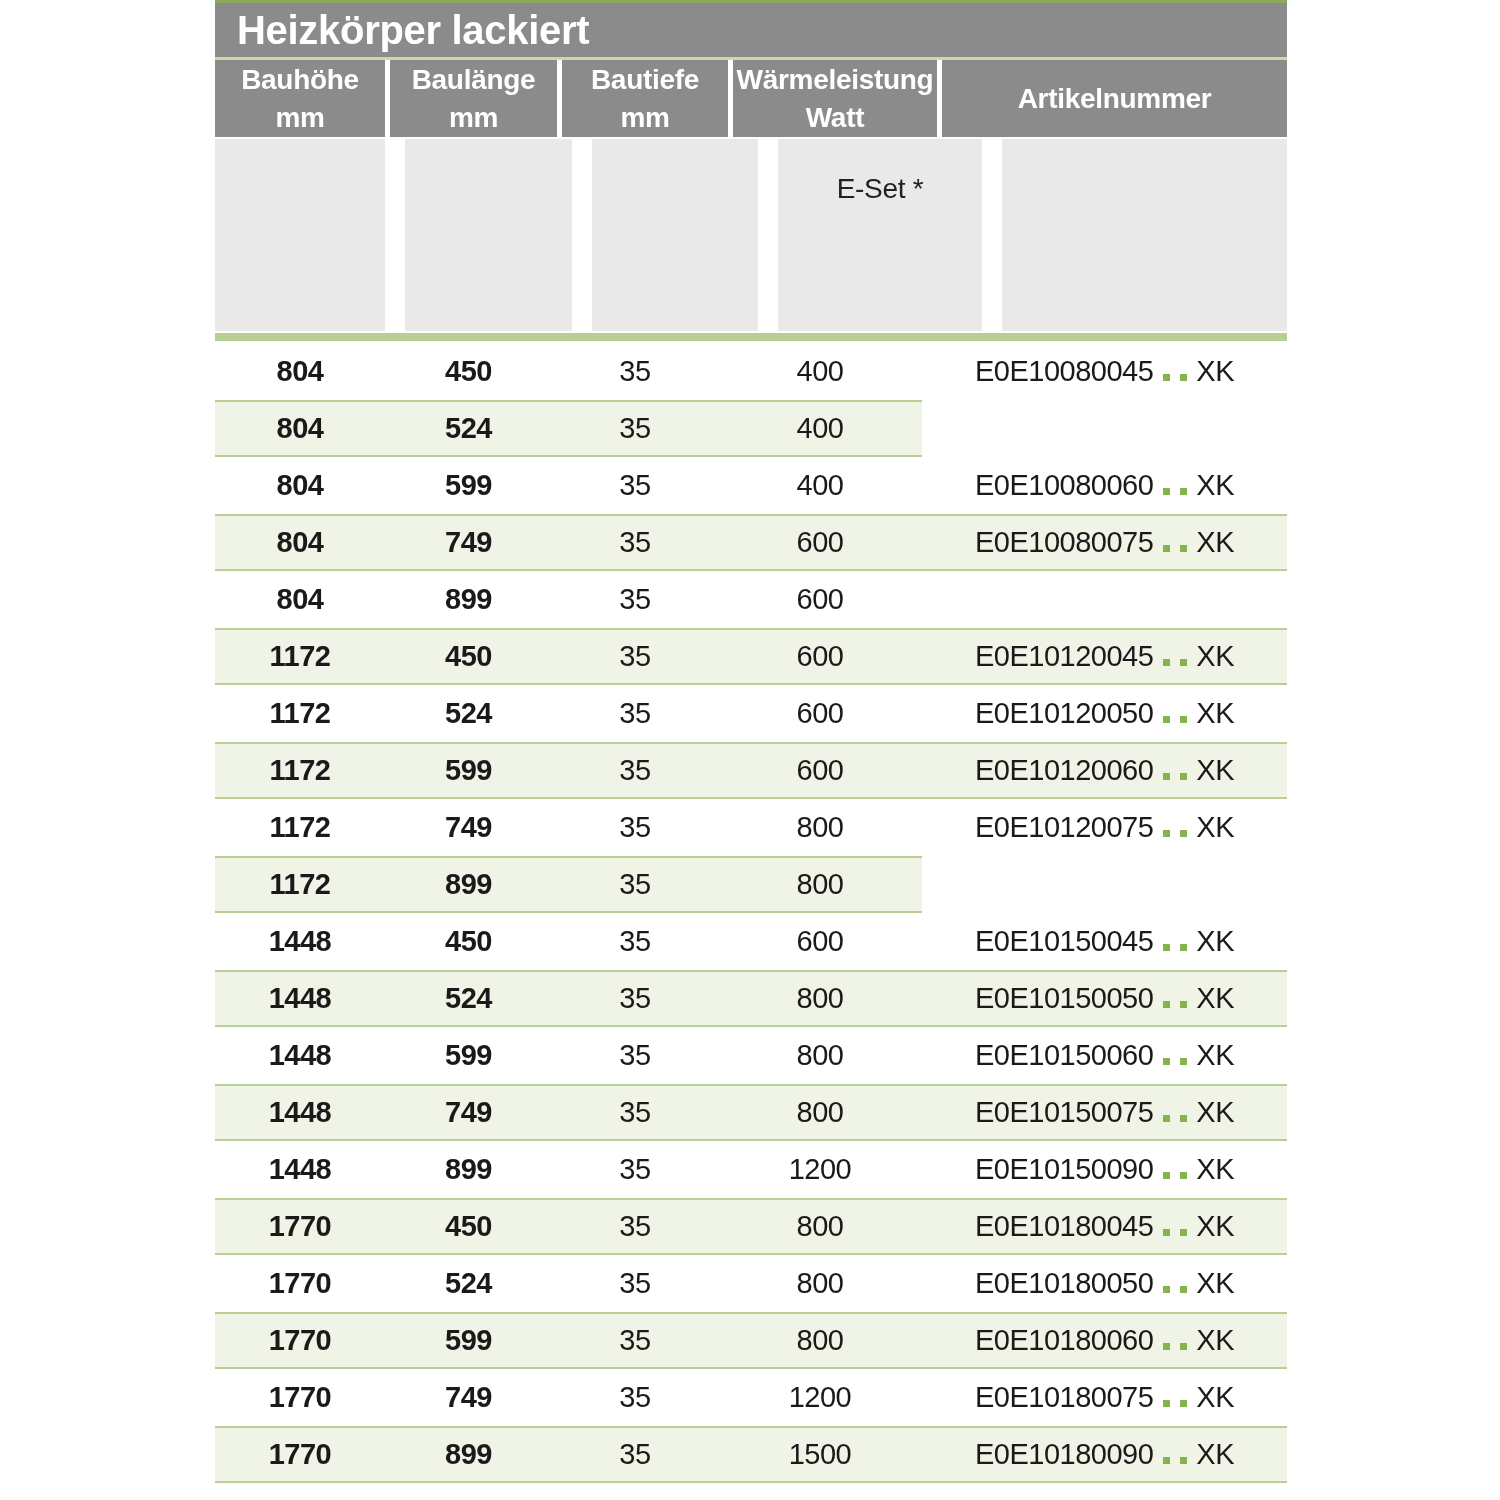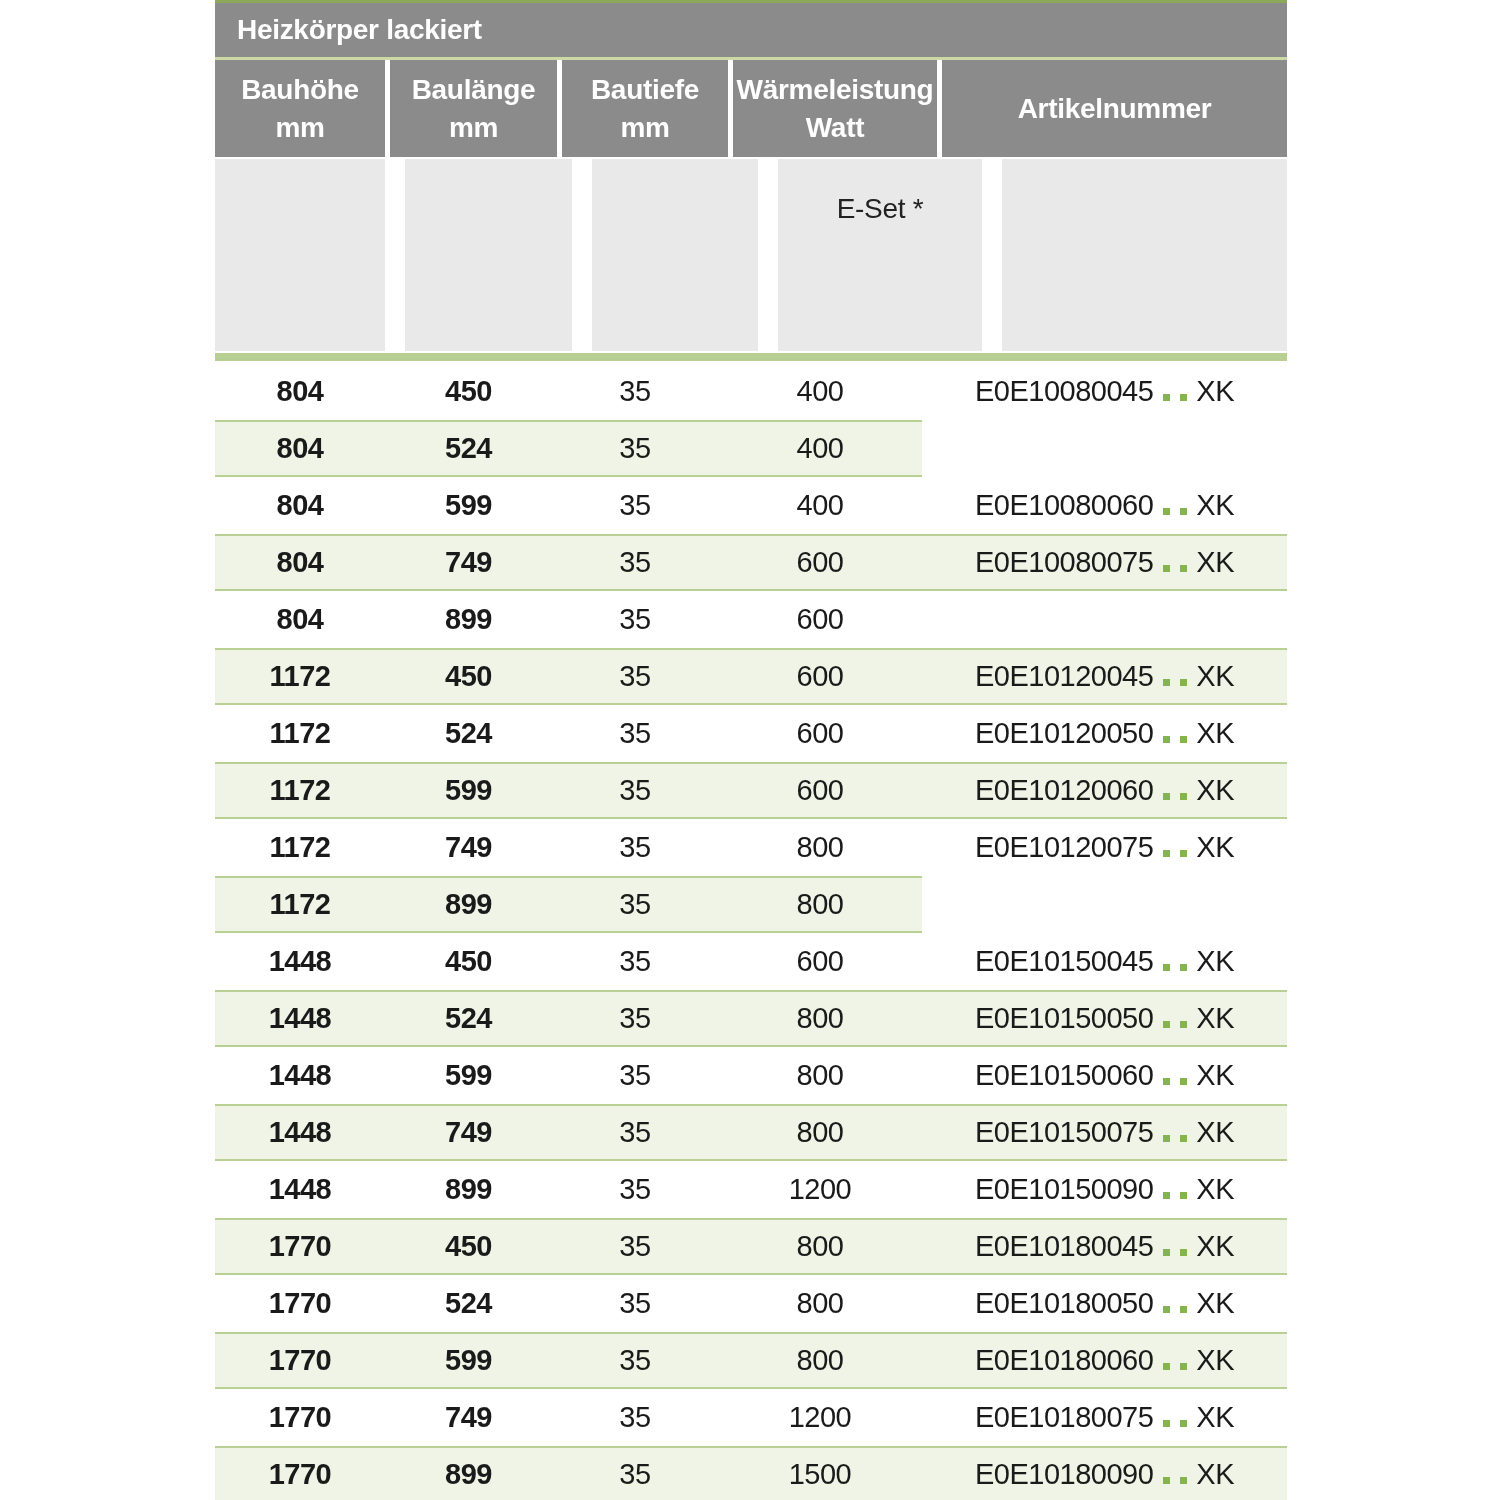--- a/index.html
+++ b/index.html
@@ -16,27 +16,27 @@
     width: 1072px;
   }
   .top-line { height: 3px; background: #8ba85b; }
   .title-bar {
     height: 54px;
     background: #8b8b8b;
     display: flex; align-items: center;
     padding-left: 22px;
     box-sizing: border-box;
     color: #ffffff;
-    font-size: 28px;
+    font-size: 40px;
     font-weight: bold;
     letter-spacing: -0.3px;
   }
   .title-sep { height: 3px; background: #ccd8a6; }
 
-  .header-row { display: flex; gap: 5px; height: 97px; margin-top: 0; }
+  .header-row { display: flex; gap: 5px; height: 77px; margin-top: 0; }
   .hcell {
     background: #8b8b8b;
     color: #ffffff;
     font-weight: bold;
     font-size: 28px;
     letter-spacing: -0.3px;
     display: flex; flex-direction: column;
     align-items: center; justify-content: center;
     line-height: 38px;
     box-sizing: border-box;

